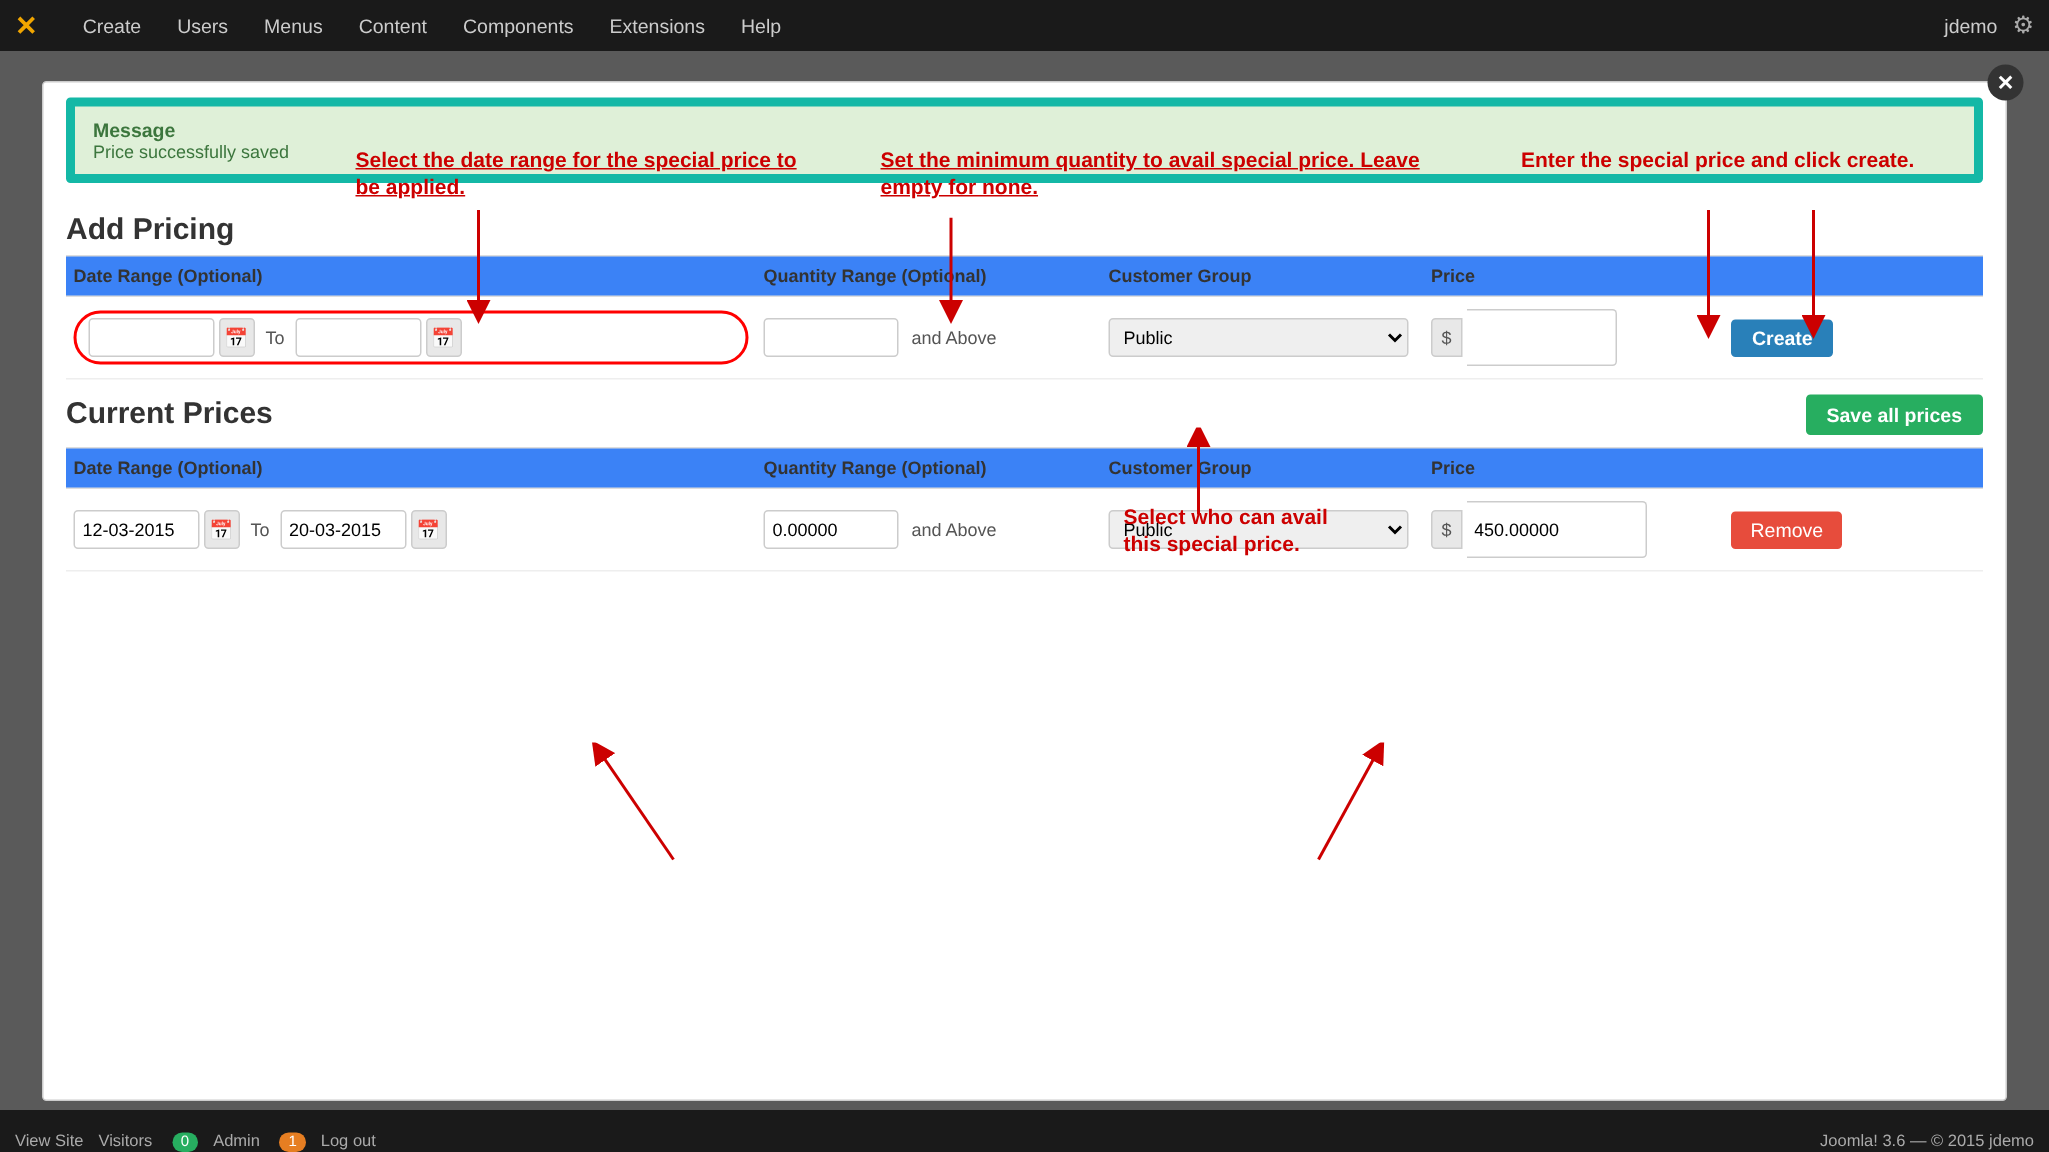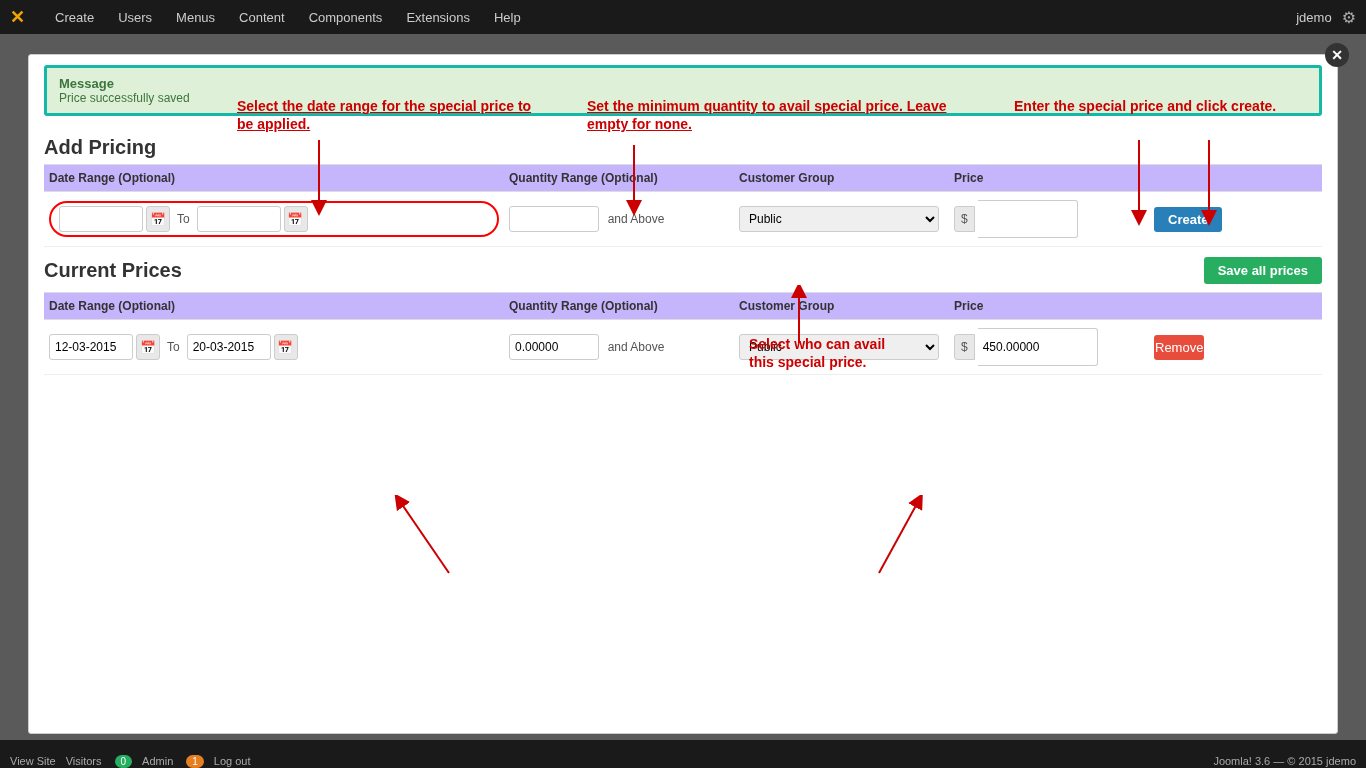--- a/index.html
+++ b/index.html
@@ -82,21 +82,21 @@
       justify-content: center;
       cursor: pointer;
       font-size: 14px;
       font-weight: bold;
       z-index: 10;
     }
 
     
     .message-box {
       background: #dff0d8;
-      border: 3px solid #14b8a6;
+      border: 6px solid #14b8a6;
       border-radius: 3px;
       padding: 8px 12px;
       margin: 10px 15px;
     }
     .message-box .msg-title {
       font-weight: bold;
       color: #3c763d;
       font-size: 13px;
     }
     .message-box .msg-text {
@@ -120,21 +120,21 @@
 
     
     .pricing-form {
       padding: 0 15px;
     }
 
     .form-header {
       display: flex;
       border-top: 1px solid #ddd;
       border-bottom: 1px solid #ddd;
-      background: #c4b5fd;
+      background: #3b82f6;
       padding: 6px 0;
     }
 
     .form-header-cell {
       font-weight: bold;
       font-size: 12px;
       color: #333;
       padding: 0 5px;
     }
 
@@ -278,21 +278,21 @@
       cursor: pointer;
       font-size: 13px;
       font-weight: bold;
     }
 
     .remove-btn {
       background: #e74c3c;
       color: #fff;
       border: none;
       border-radius: 3px;
-      padding: 5px 1px;
+      padding: 5px 13px;
       cursor: pointer;
       font-size: 13px;
     }
 
     
     .bottom-bar {
       background: #1a1a1a;
       height: 42px;
       display: flex;
       align-items: center;

